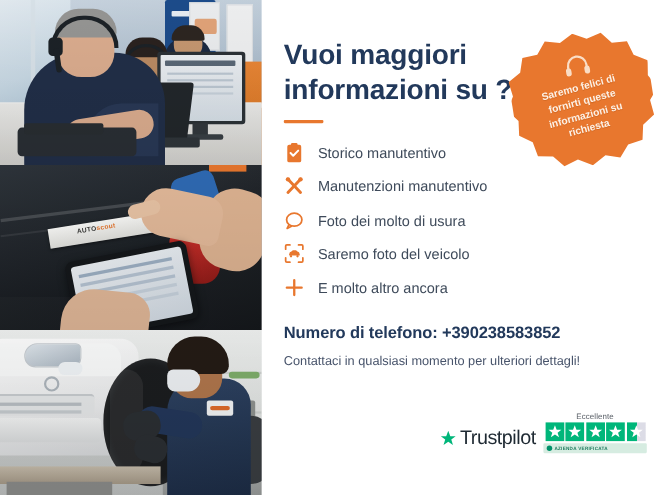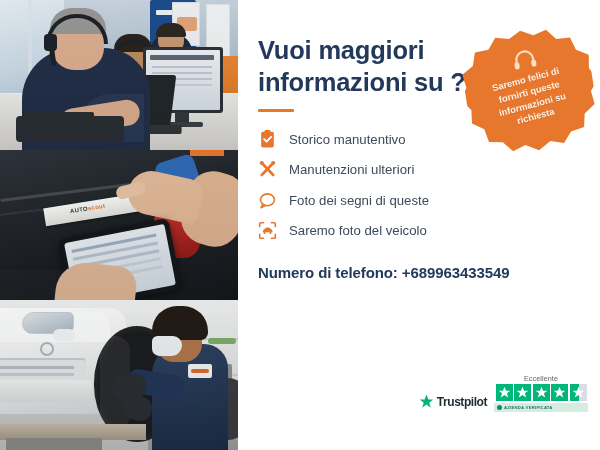--- a/index.html
+++ b/index.html
@@ -208,21 +208,21 @@
   .sub div { white-space: nowrap; }
 
   
   .tp {
     position: absolute;
     right: 12px; bottom: 38px;
     display: flex; align-items: flex-end; gap: 7px;
   }
   .tp-logo { display: flex; align-items: center; gap: 3px; padding-bottom: 3px; }
   .tp-logo .tstar { width: 15px; height: 15px; }
-  .tp-word { font-size: 12px; font-weight: 700; color: #1f2a33; letter-spacing: -.45px; }
+  .tp-word { font-size: 18px; font-weight: 400; color: #1f2a33; letter-spacing: -.45px; }
   .tp-right { display: flex; flex-direction: column; align-items: center; }
   .tp-excellent { font-size: 7.2px; color: #5a6068; margin-bottom: 1.5px; letter-spacing: .1px; margin-top: 31px; }
   .tp-stars { display: flex; gap: 1.5px; }
   .tp-box { width: 17px; height: 17px; background: #00b67a; display:flex; align-items:center; justify-content:center; }
   .tp-box.half { background: linear-gradient(90deg,#00b67a 52%,#dcdce6 52%); }
   .tp-box svg { width: 13px; height: 13px; }
   .tp-verified {
     margin-top: 2px;
     width: 94px; height: 9px;
     background: #d6ece1;
@@ -363,50 +363,59 @@
 
       <div class="feature">
         <span class="f-icon">
           <svg viewBox="0 0 18 18">
             <path d="M3.4 2.6l11 11.6" stroke="#e8772e" stroke-width="2.5" stroke-linecap="round"></path>
             <path d="M14.6 2.6l-11 11.6" stroke="#e8772e" stroke-width="2.5" stroke-linecap="round"></path>
             <circle cx="3.6" cy="2.9" r="1.9" fill="#e8772e"></circle>
             <circle cx="14.4" cy="2.9" r="1.9" fill="#e8772e"></circle>
           </svg>
         </span>
-        <span class="f-label">Manutenzioni ulteriori</span>
+        <span class="f-label">Manutenzioni manutentivo</span>
       </div>
 
       <div class="feature">
         <span class="f-icon">
           <svg viewBox="0 0 18 18">
             <ellipse cx="9" cy="8.3" rx="6.6" ry="5.6" fill="none" stroke="#e8772e" stroke-width="1.5"></ellipse>
             <path d="M4.6 12.2l-1.7 3.6 4.1-2.1" fill="none" stroke="#e8772e" stroke-width="1.5" stroke-linejoin="round"></path>
           </svg>
         </span>
-        <span class="f-label">Foto dei segni di queste</span>
+        <span class="f-label">Foto dei molto di usura</span>
       </div>
 
       <div class="feature">
         <span class="f-icon">
           <svg viewBox="0 0 18 18">
             <path d="M1.6 5.3V2.6c0-.6.5-1 1-1h2.7M16.4 5.3V2.6c0-.6-.5-1-1-1h-2.7M1.6 12.7v2.7c0 .6.5 1 1 1h2.7M16.4 12.7v2.7c0 .6-.5 1-1 1h-2.7" stroke="#e8772e" stroke-width="1.5" fill="none" stroke-linecap="round"></path>
             <path d="M4.6 10.7h8.8c.3 0 .5-.3.4-.6l-.6-1.9a.9.9 0 0 0-.5-.5l-1-.4a.9.9 0 0 0-.4-.5l-.5-.5a.9.9 0 0 0-.6-.2H8.1a.9.9 0 0 0-.6.2l-.5.5a.9.9 0 0 0-.4.5l-1 .4a.9.9 0 0 0-.5.5l-.6 1.9c-.1.3.1.6.4.6z" fill="#e8772e"></path>
             <circle cx="6.2" cy="11.3" r="1" fill="#e8772e"></circle>
             <circle cx="11.8" cy="11.3" r="1" fill="#e8772e"></circle>
           </svg>
         </span>
         <span class="f-label">Saremo foto del veicolo</span>
       </div>
 
-    </div>
-
-    <div class="phone-line">Numero di telefono: +689963433549</div>
+      <div class="feature">
+        <span class="f-icon">
+          <svg viewBox="0 0 18 18">
+            <path d="M9 2.6v12.8M2.6 9h12.8" stroke="#e8772e" stroke-width="2" stroke-linecap="round"></path>
+          </svg>
+        </span>
+        <span class="f-label">E molto altro ancora</span>
+      </div>
+    </div>
+
+    <div class="phone-line">Numero di telefono: +390238583852</div>
 
     <div class="sub">
+      <div>Contattaci in qualsiasi momento per ulteriori dettagli!</div>
     </div>
 
     <div class="tp">
       <div class="tp-logo">
         <svg class="tstar" viewBox="0 0 20 20">
           <path d="M10 0.8l2.5 6.6H19l-5.3 4.1 2 6.7L10 14l-5.7 4.2 2-6.7L1 7.4h6.5z" fill="#00b67a"></path>
         </svg>
         <span class="tp-word">Trustpilot</span>
       </div>
       <div class="tp-right">

